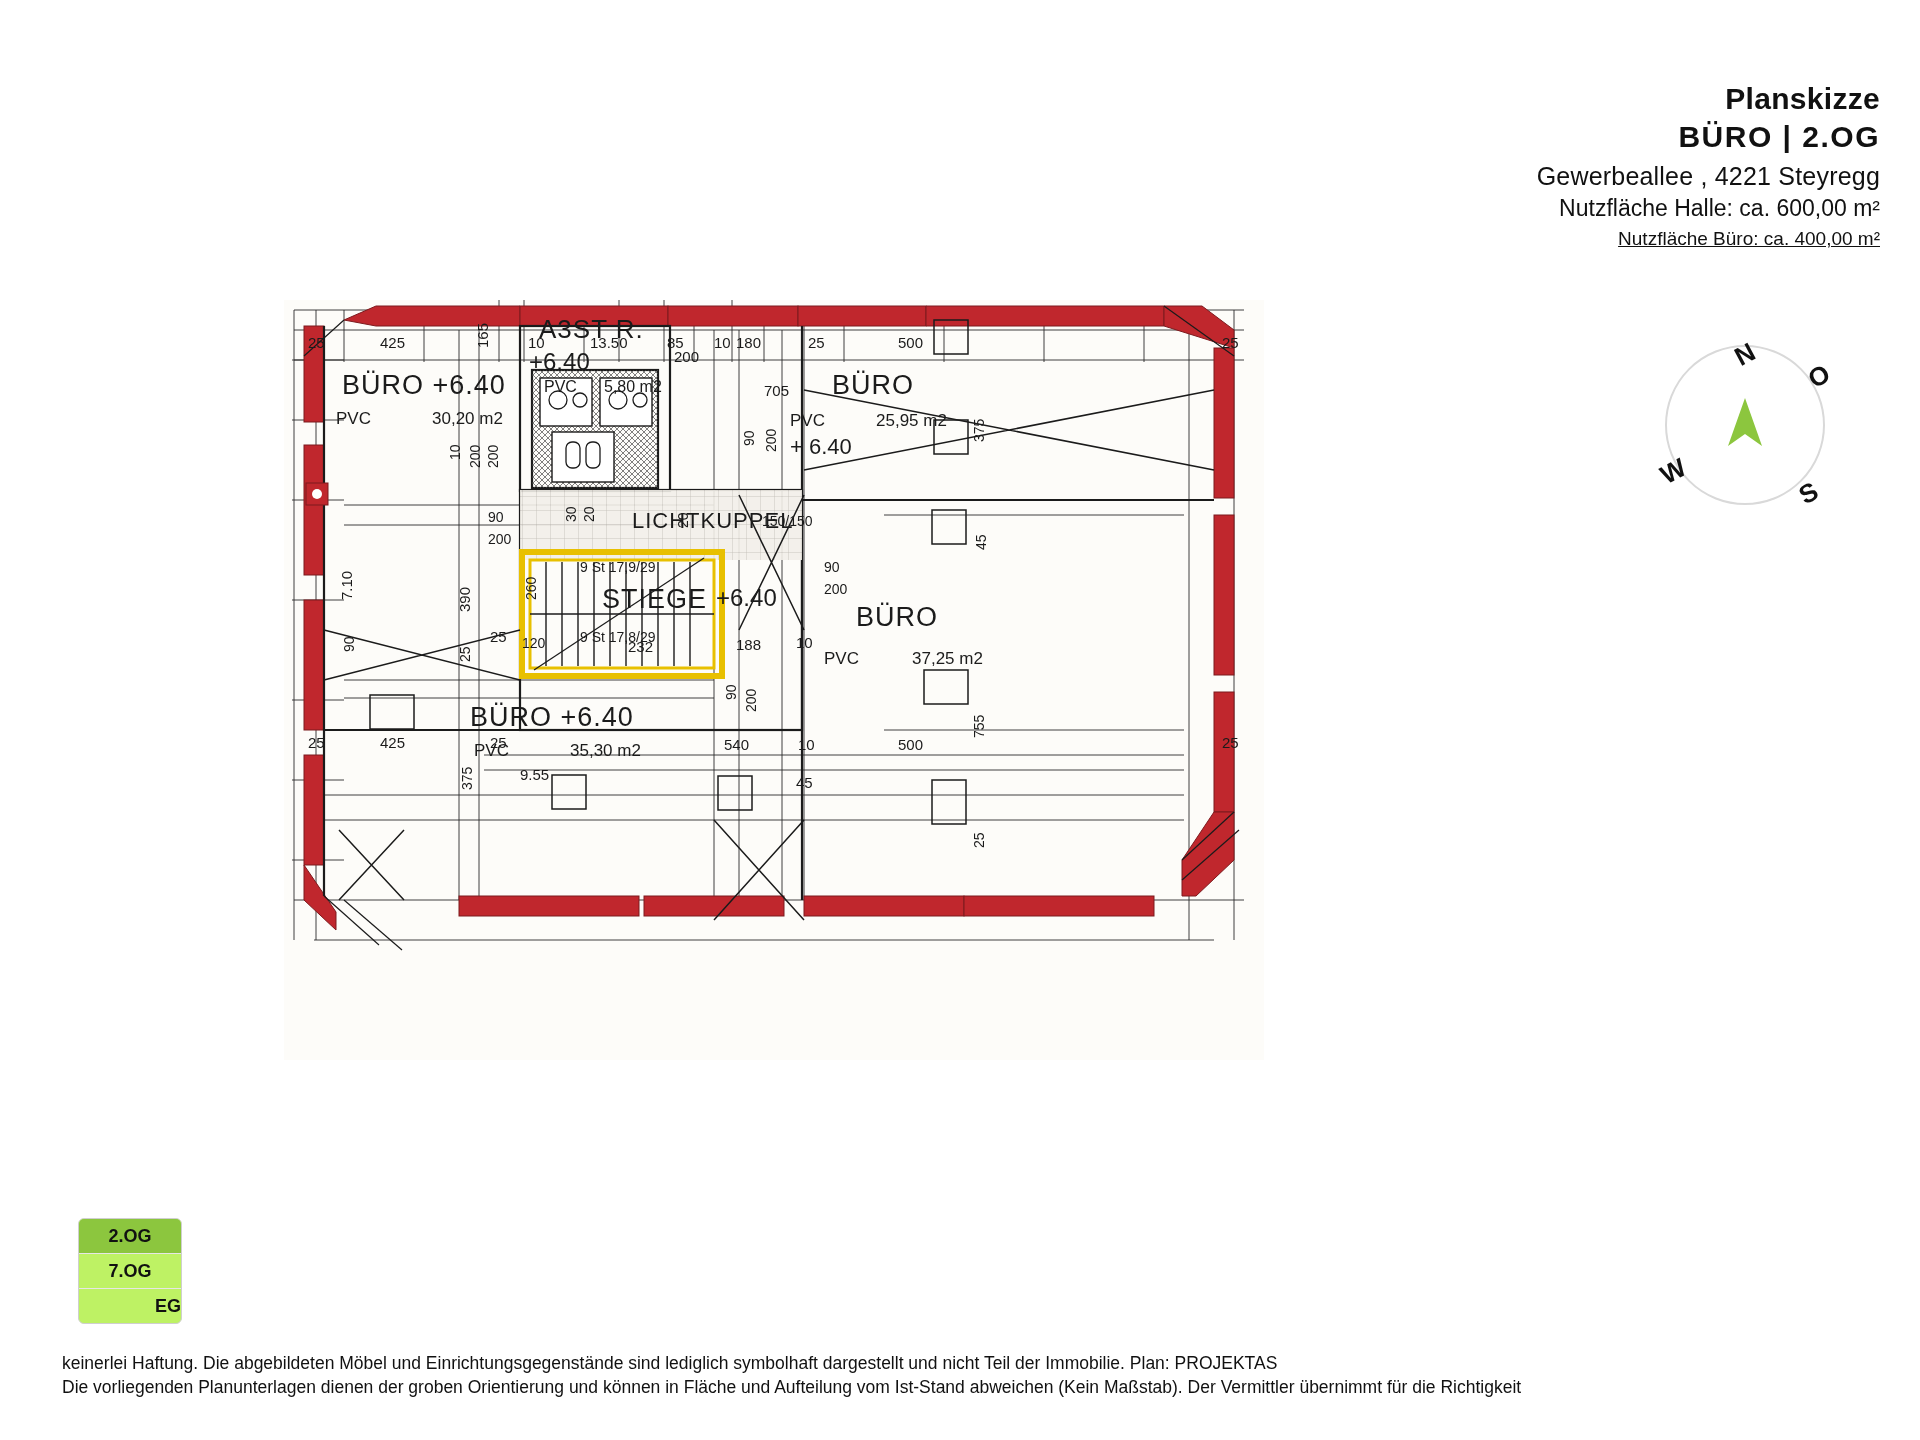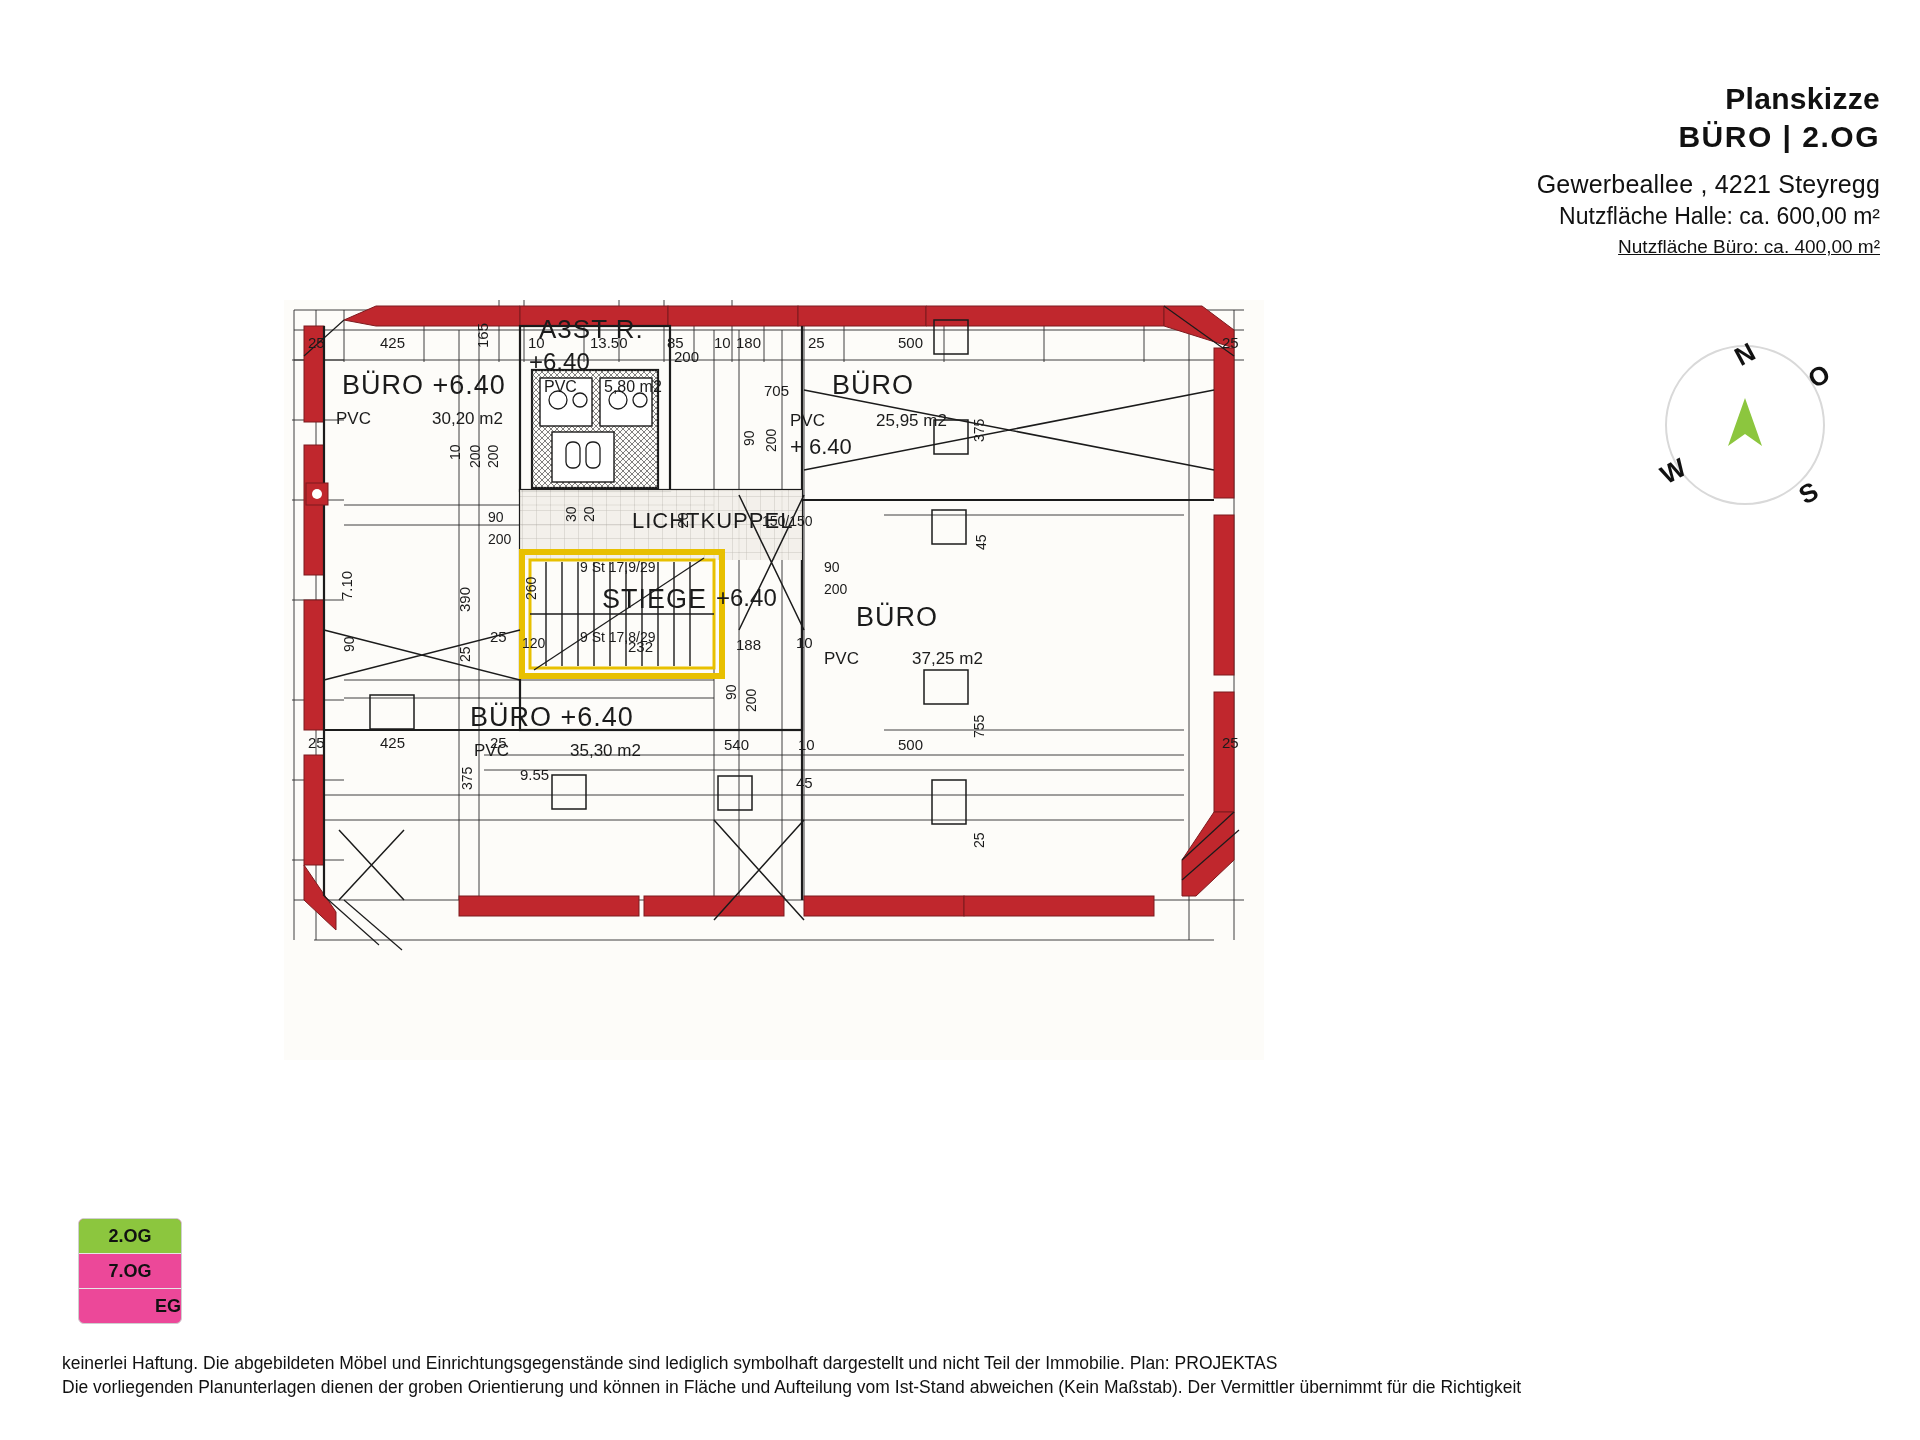--- a/index.html
+++ b/index.html
@@ -24,21 +24,21 @@
     font-weight:bold;
     letter-spacing:.3px;
   }
   .header .t2{
     font-size:30px;
     font-weight:bold;
     letter-spacing:1.5px;
   }
   .header .t3{
     font-size:25px;
-    margin-top:14px;
+    margin-top:6px;
     letter-spacing:.2px;
   }
   .header .t4{
     font-size:23px;
     margin-top:2px;
   }
   .header .t5{
     font-size:19px;
     margin-top:4px;
     text-decoration:underline;
@@ -73,21 +73,21 @@
   }
 
   
   .floorsel{
     position:absolute;
     left:78px;
     top:1218px;
     width:102px;
     border:1.5px solid #cfcfcf;
     border-radius:6px;
-    background:#ec4899;
+    background:#bef264;
     overflow:hidden;
   }
   .floorsel div{
     height:34px;
     line-height:34px;
     text-align:center;
     font-size:18px;
     font-weight:bold;
     color:#111;
     border-bottom:1px solid #e6e6e6;

